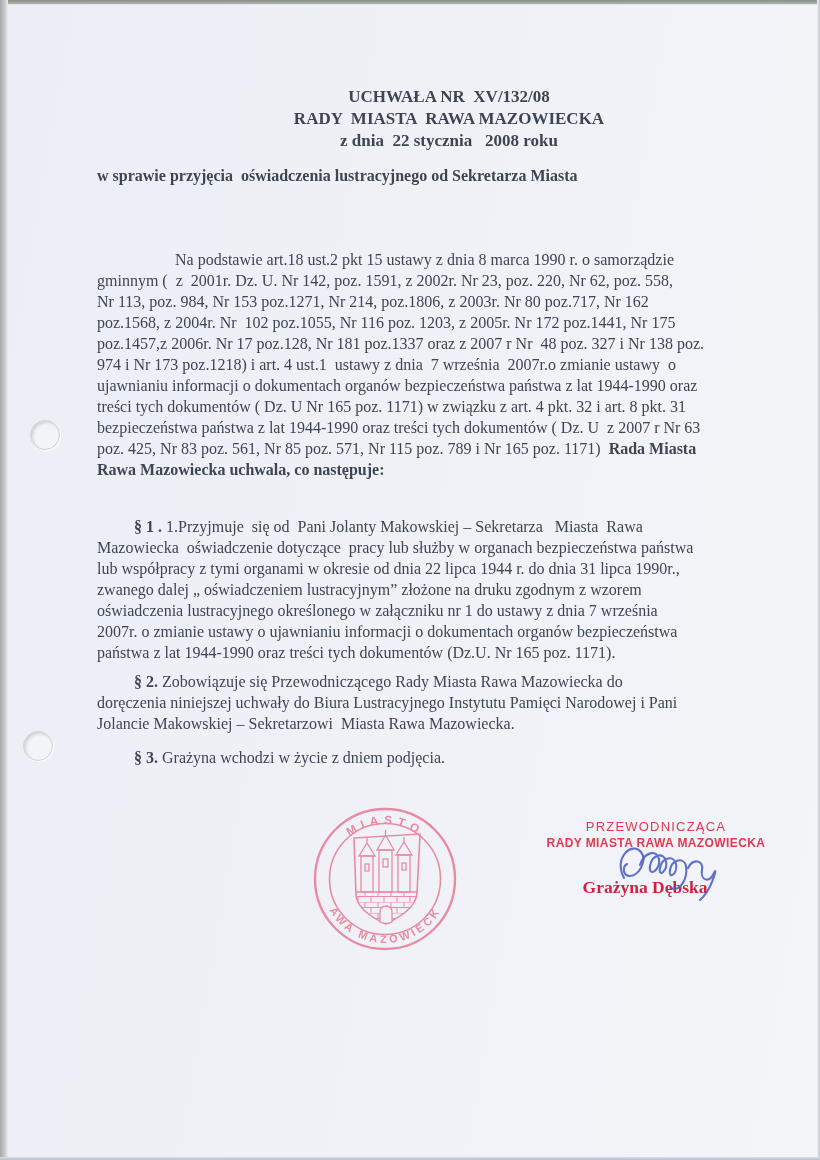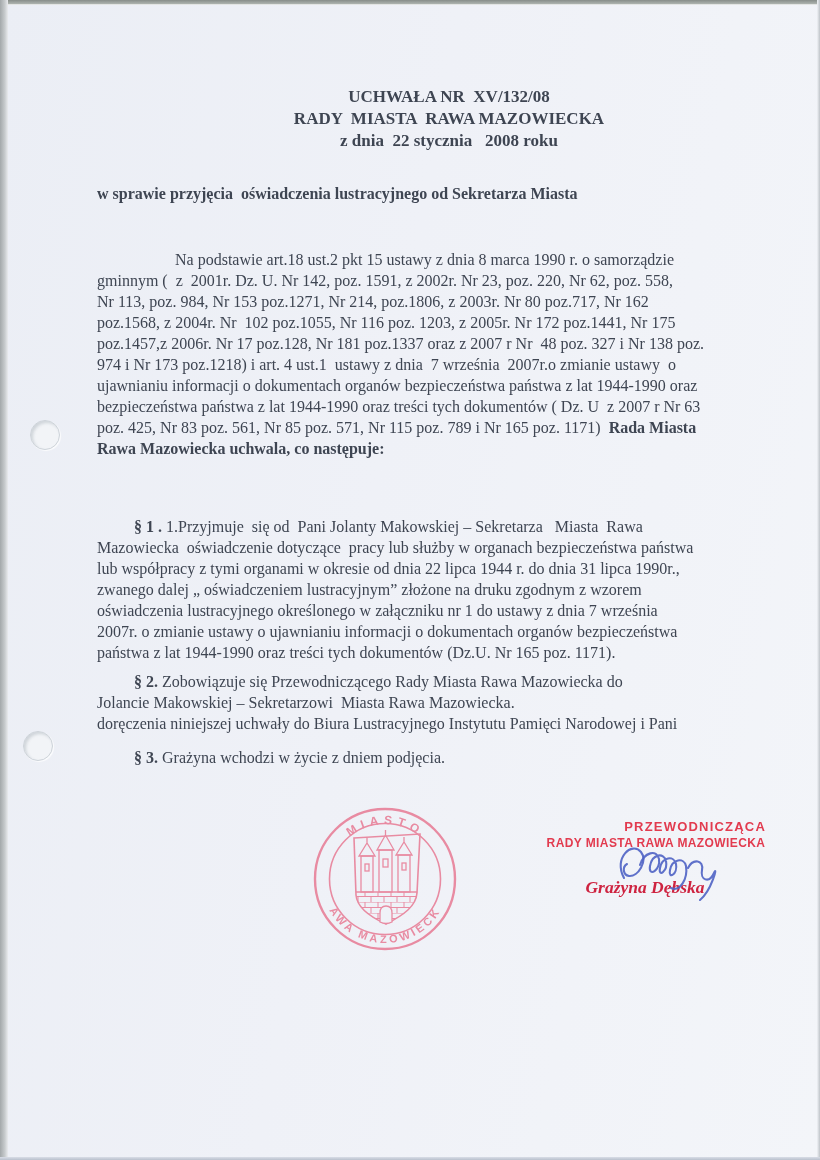--- a/index.html
+++ b/index.html
@@ -23,43 +23,43 @@
     box-shadow:inset 2px 2px 3px rgba(120,132,144,.28), 1px 1px 1px rgba(255,255,255,.8);}
   .hole1{left:30px;top:420px;}
   .hole2{left:23px;top:731px;}
 
   
   .line{white-space:pre;height:21px;line-height:21px;font-size:16px;}
   .b{font-weight:bold;}
   .title-block{position:absolute;left:0;top:86px;width:820px;text-align:center;
     font-weight:bold;font-size:17px;padding-left:39px;}
   .title-block .tline{height:22px;line-height:22px;white-space:pre;}
-  .subject{position:absolute;left:97px;top:185px;font-weight:bold;font-size:16px;white-space:pre;}
+  .subject{position:absolute;left:97px;top:167px;font-weight:bold;font-size:16px;white-space:pre;}
   .preamble{position:absolute;left:97px;top:249px;width:660px;}
   .p-first{padding-left:78px;}
   .p-indent{padding-left:37px;font-family:Liberation Serif, serif;}
   .par1{position:absolute;left:97px;top:516px;width:660px;}
   .par2{position:absolute;left:97px;top:671px;width:660px;}
   .par3{position:absolute;left:97px;top:747px;width:660px;}
 
   
   .stamp{position:absolute;left:309px;top:803px;width:152px;height:152px;opacity:.92;}
   .st-stroke{fill:none;stroke:var(--stamp,#e8839b);}
   .st-text{fill:var(--stamp,#e8839b);font-family:"Liberation Sans",sans-serif;font-weight:bold;}
   .st-fillpaper{fill:#f1f3f8;stroke:var(--stamp,#e8839b);}
 
   
-  .sig-role1{position:absolute;left:546px;top:819px;width:220px;text-align:right;
-    font-family:"Liberation Sans",sans-serif;font-size:13px;font-weight:bold;
+  .sig-role1{position:absolute;left:546px;top:819px;width:220px;text-align:center;
+    font-family:"Liberation Sans",sans-serif;font-size:13px;font-weight:normal;
     letter-spacing:1.2px;color:var(--sig-red,#e23b4f);white-space:pre;}
   .sig-role2{position:absolute;left:546px;top:836px;width:220px;text-align:center;
     font-family:"Liberation Sans",sans-serif;font-size:12px;font-weight:bold;
     letter-spacing:.4px;color:var(--sig-red,#e23b4f);white-space:pre;}
   .sig-name{position:absolute;left:540px;top:877px;width:210px;text-align:center;
-    font-size:17.5px;font-weight:bold;font-style:italic;color:var(--name-red,#ce2340);white-space:pre;}
+    font-size:17.5px;font-weight:bold;color:var(--name-red,#ce2340);white-space:pre;}
   .sig-ink{position:absolute;left:608px;top:838px;width:120px;height:68px;}
   .ink-stroke{fill:none;stroke:var(--sig-blue,#4f63c4);stroke-width:2.1;
     stroke-linecap:round;stroke-linejoin:round;opacity:.9;}
 </style>
 </head>
 <body>
 
 <div class="page">
   <div class="edge-top"></div>
   <div class="edge-left"></div>
@@ -77,39 +77,40 @@
   <div class="subject">w sprawie przyjęcia  oświadczenia lustracyjnego od Sekretarza Miasta</div>
 
   <div class="preamble">
     <div class="line p-first">Na podstawie art.18 ust.2 pkt 15 ustawy z dnia 8 marca 1990 r. o samorządzie</div>
     <div class="line">gminnym (  z  2001r. Dz. U. Nr 142, poz. 1591, z 2002r. Nr 23, poz. 220, Nr 62, poz. 558,</div>
     <div class="line">Nr 113, poz. 984, Nr 153 poz.1271, Nr 214, poz.1806, z 2003r. Nr 80 poz.717, Nr 162</div>
     <div class="line">poz.1568, z 2004r. Nr  102 poz.1055, Nr 116 poz. 1203, z 2005r. Nr 172 poz.1441, Nr 175</div>
     <div class="line">poz.1457,z 2006r. Nr 17 poz.128, Nr 181 poz.1337 oraz z 2007 r Nr  48 poz. 327 i Nr 138 poz.</div>
     <div class="line">974 i Nr 173 poz.1218) i art. 4 ust.1  ustawy z dnia  7 września  2007r.o zmianie ustawy  o</div>
     <div class="line">ujawnianiu informacji o dokumentach organów bezpieczeństwa państwa z lat 1944-1990 oraz</div>
+    <div class="line">treści tych dokumentów ( Dz. U Nr 165 poz. 1171) w związku z art. 4 pkt. 32 i art. 8 pkt. 31</div>
     <div class="line">bezpieczeństwa państwa z lat 1944-1990 oraz treści tych dokumentów ( Dz. U  z 2007 r Nr 63</div>
     <div class="line"><span>poz. 425, Nr 83 poz. 561, Nr 85 poz. 571, Nr 115 poz. 789 i Nr 165 poz. 1171)  </span><span class="b">Rada Miasta</span></div>
     <div class="line b">Rawa Mazowiecka uchwala, co następuje:</div>
   </div>
 
   <div class="par1">
     <div class="line p-indent"><span class="b">§ 1 .</span><span> 1.Przyjmuje  się od  Pani Jolanty Makowskiej – Sekretarza   Miasta  Rawa</span></div>
     <div class="line">Mazowiecka  oświadczenie dotyczące  pracy lub służby w organach bezpieczeństwa państwa</div>
     <div class="line">lub współpracy z tymi organami w okresie od dnia 22 lipca 1944 r. do dnia 31 lipca 1990r.,</div>
     <div class="line">zwanego dalej „ oświadczeniem lustracyjnym” złożone na druku zgodnym z wzorem</div>
     <div class="line">oświadczenia lustracyjnego określonego w załączniku nr 1 do ustawy z dnia 7 września</div>
     <div class="line">2007r. o zmianie ustawy o ujawnianiu informacji o dokumentach organów bezpieczeństwa</div>
     <div class="line">państwa z lat 1944-1990 oraz treści tych dokumentów (Dz.U. Nr 165 poz. 1171).</div>
   </div>
 
   <div class="par2">
     <div class="line p-indent"><span class="b">§ 2.</span><span> Zobowiązuje się Przewodniczącego Rady Miasta Rawa Mazowiecka do</span></div>
+    <div class="line">doręczenia niniejszej uchwały do Biura Lustracyjnego Instytutu Pamięci Narodowej i Pani</div>
     <div class="line">Jolancie Makowskiej – Sekretarzowi  Miasta Rawa Mazowiecka.</div>
-    <div class="line">doręczenia niniejszej uchwały do Biura Lustracyjnego Instytutu Pamięci Narodowej i Pani</div>
   </div>
 
   <div class="par3">
     <div class="line p-indent"><span class="b">§ 3.</span><span> Grażyna wchodzi w życie z dniem podjęcia.</span></div>
   </div>
 
   <svg class="stamp" viewBox="0 0 152 152">
     <defs>
       <path id="arcTop" d="M 28.4,48.5 A 55,55 0 0 1 123.6,48.5"></path>
       <path id="arcBottom" d="M 18,103 A 64,64 0 0 0 134,103"></path>

